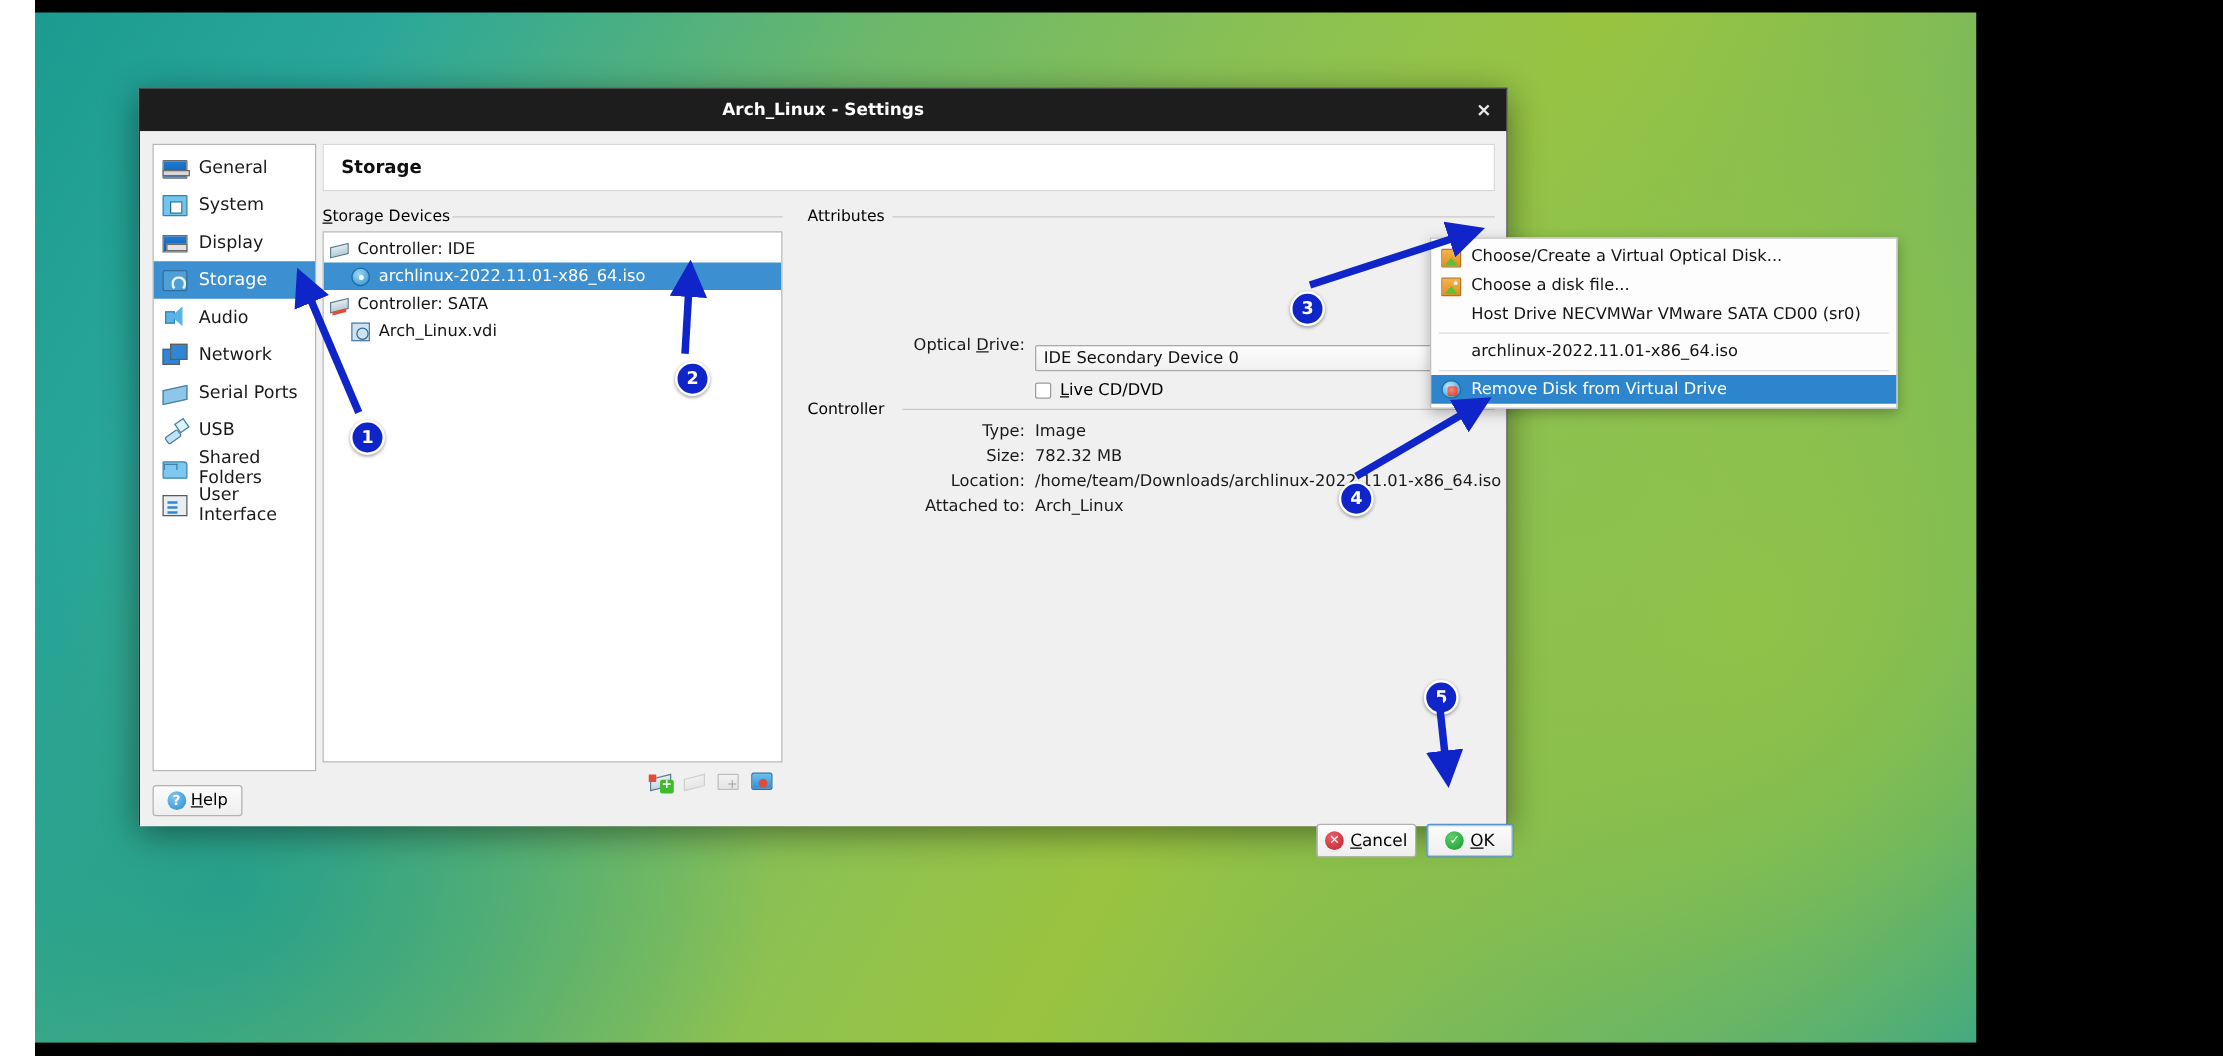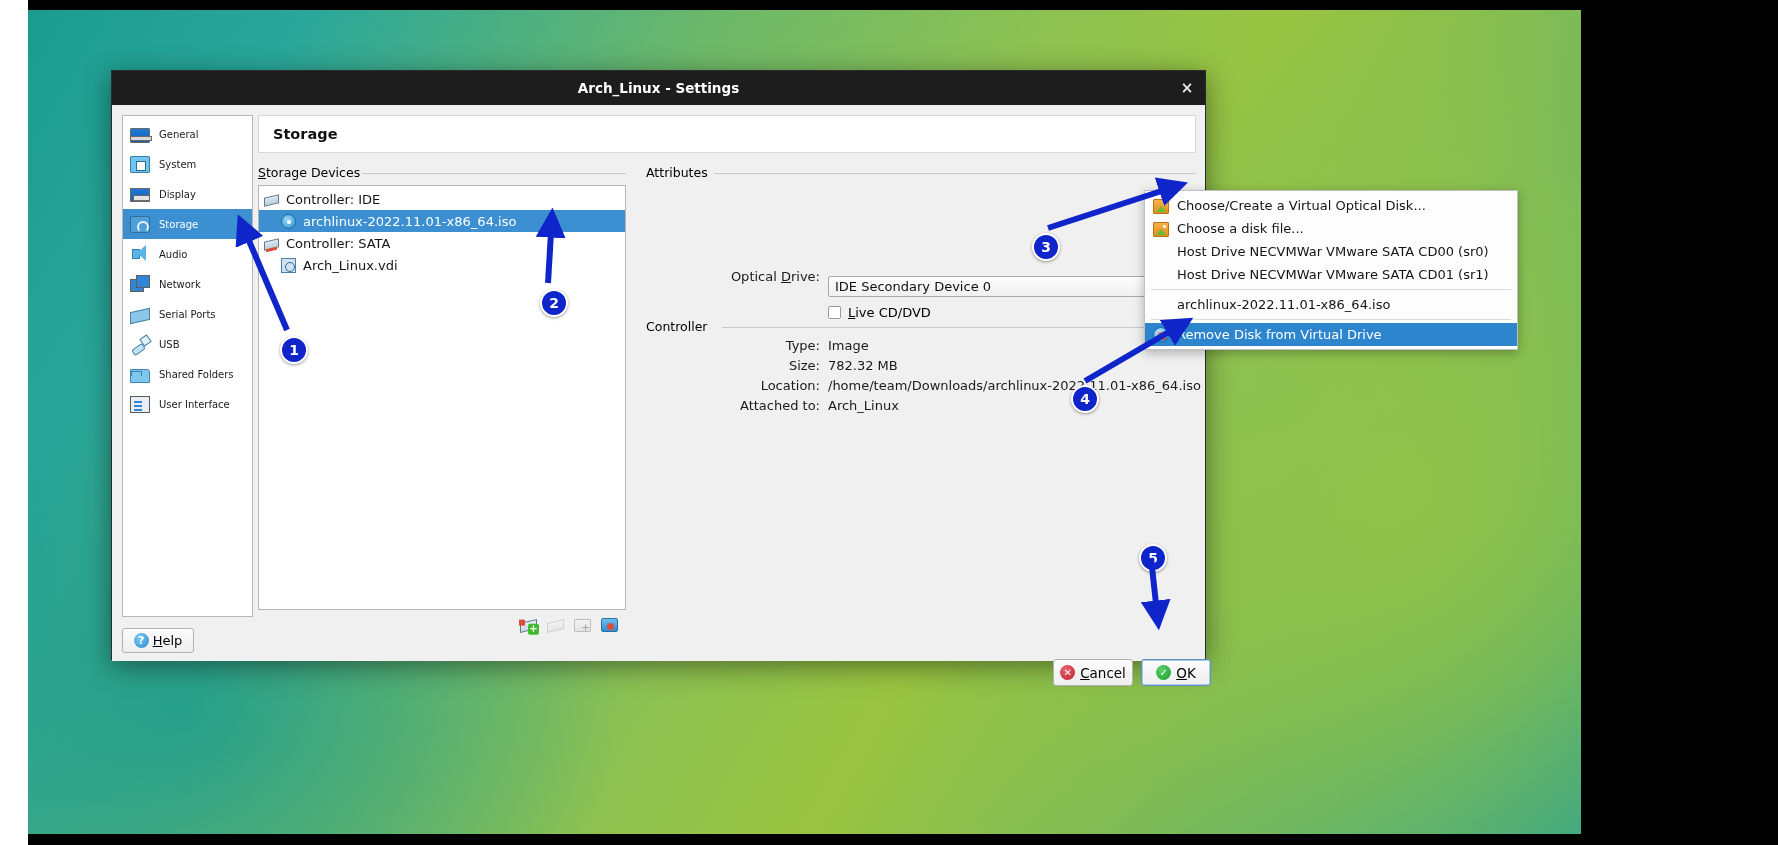--- a/index.html
+++ b/index.html
@@ -70,21 +70,21 @@
     width: 131px; height: 502px;
     background: #ffffff;
     border: 1px solid #b6b6b6;
     padding-top: 3px;
   }
   .side-item {
     display: flex; align-items: center;
     height: 30px;
     padding-left: 7px;
     gap: 9px;
-    font-size: 10px;
+    font-size: 14px;
     color: #1a1a1a;
     cursor: pointer;
   }
   .side-item.sel { background: #3c8fd0; color: #fff; }
   .side-ico { width: 20px; height: 20px; flex: 0 0 20px; position: relative; }
 
   
   .ic-general { background: linear-gradient(#1f7bd4,#0f5fae); border:1.5px solid #6a6a6a; border-radius:1px; height:15px; margin-top:2px; }
   .ic-general::after { content:""; position:absolute; left:-1px; bottom:1px; width:20px; height:3px; background:#d8d8d8; border:1px solid #6a6a6a; }
   .ic-system { background:#6ec6ef; border:1.5px solid #3b7fa8; height:17px; margin-top:1px; border-radius:1px; }
@@ -448,24 +448,20 @@
       <span>Choose/Create a Virtual Optical Disk...</span>
     </div>
     <div class="mi">
       <span class="mi-ico ico-folderimg"></span>
       <span>Choose a disk file...</span>
     </div>
     <div class="mi">
       <span class="mi-ico none"></span>
       <span>Host Drive NECVMWar VMware SATA CD00 (sr0)</span>
     </div>
-    <div class="mi">
-      <span class="mi-ico none"></span>
-      <span>Host Drive NECVMWar VMware SATA CD01 (sr1)</span>
-    </div>
     <div class="mi-sep"></div>
     <div class="mi">
       <span class="mi-ico none"></span>
       <span>archlinux-2022.11.01-x86_64.iso</span>
     </div>
     <div class="mi-sep"></div>
     <div class="mi sel">
       <span class="mi-ico ico-removedisk"></span>
       <span>Remove Disk from Virtual Drive</span>
     </div>

